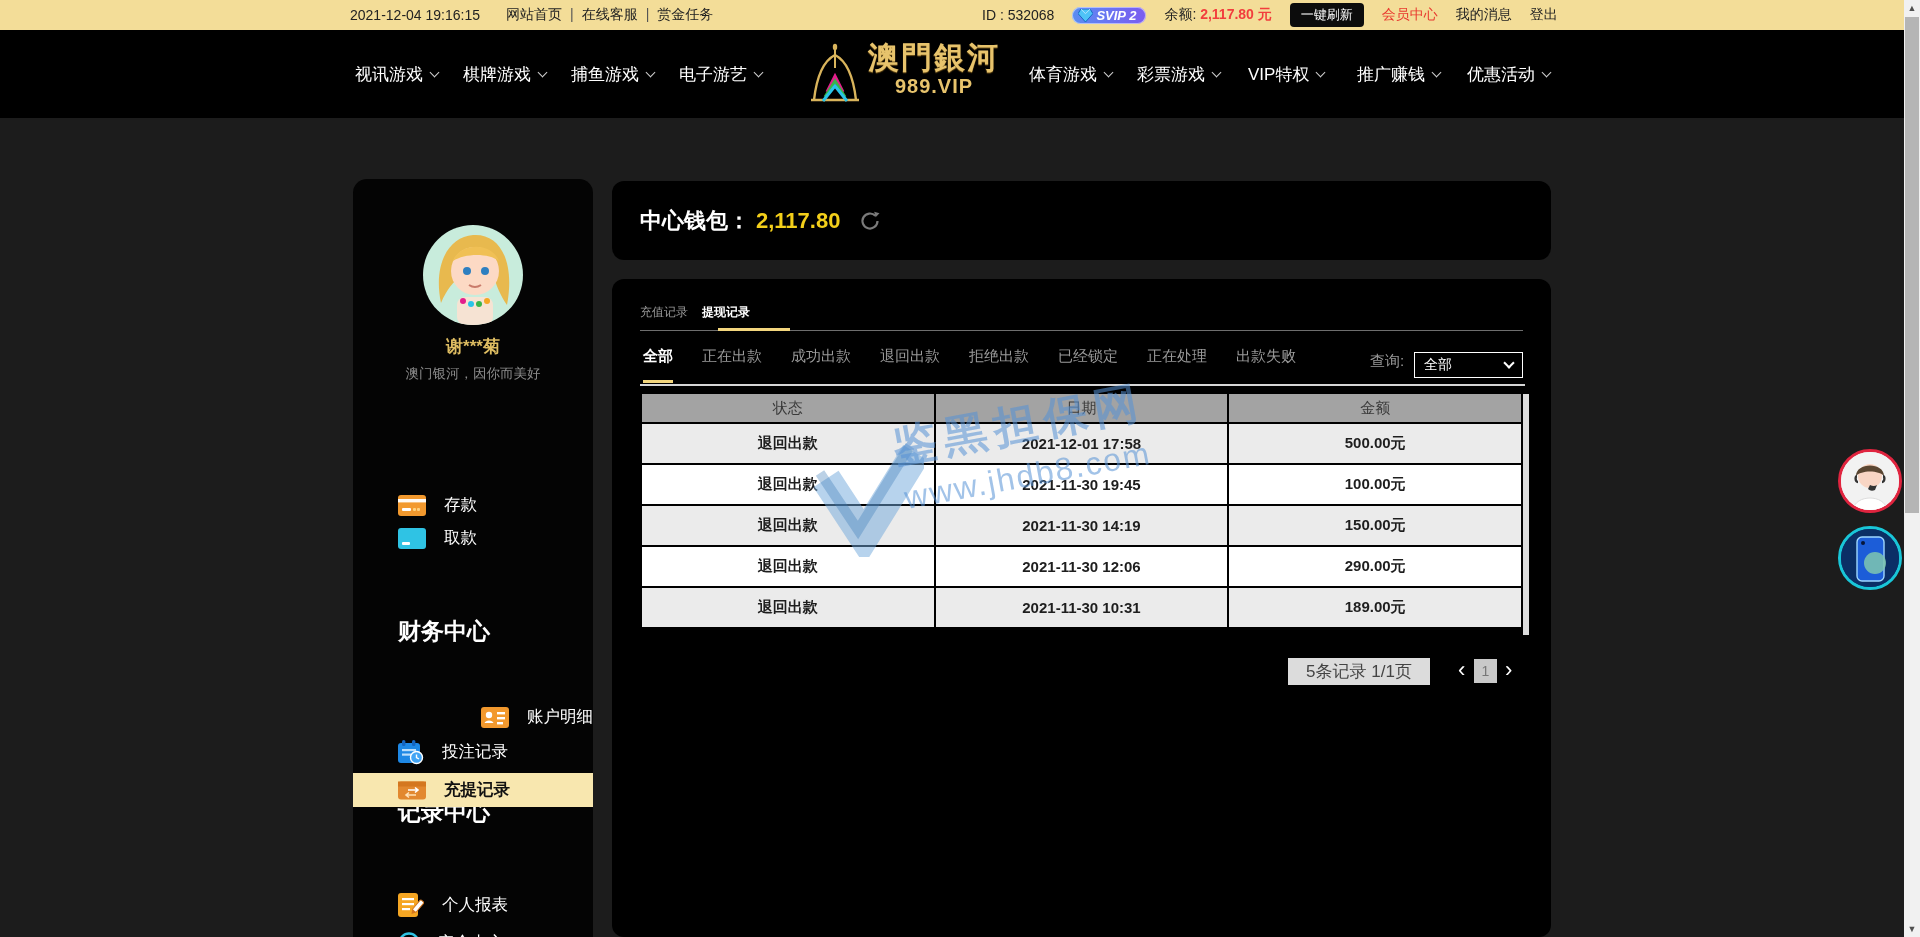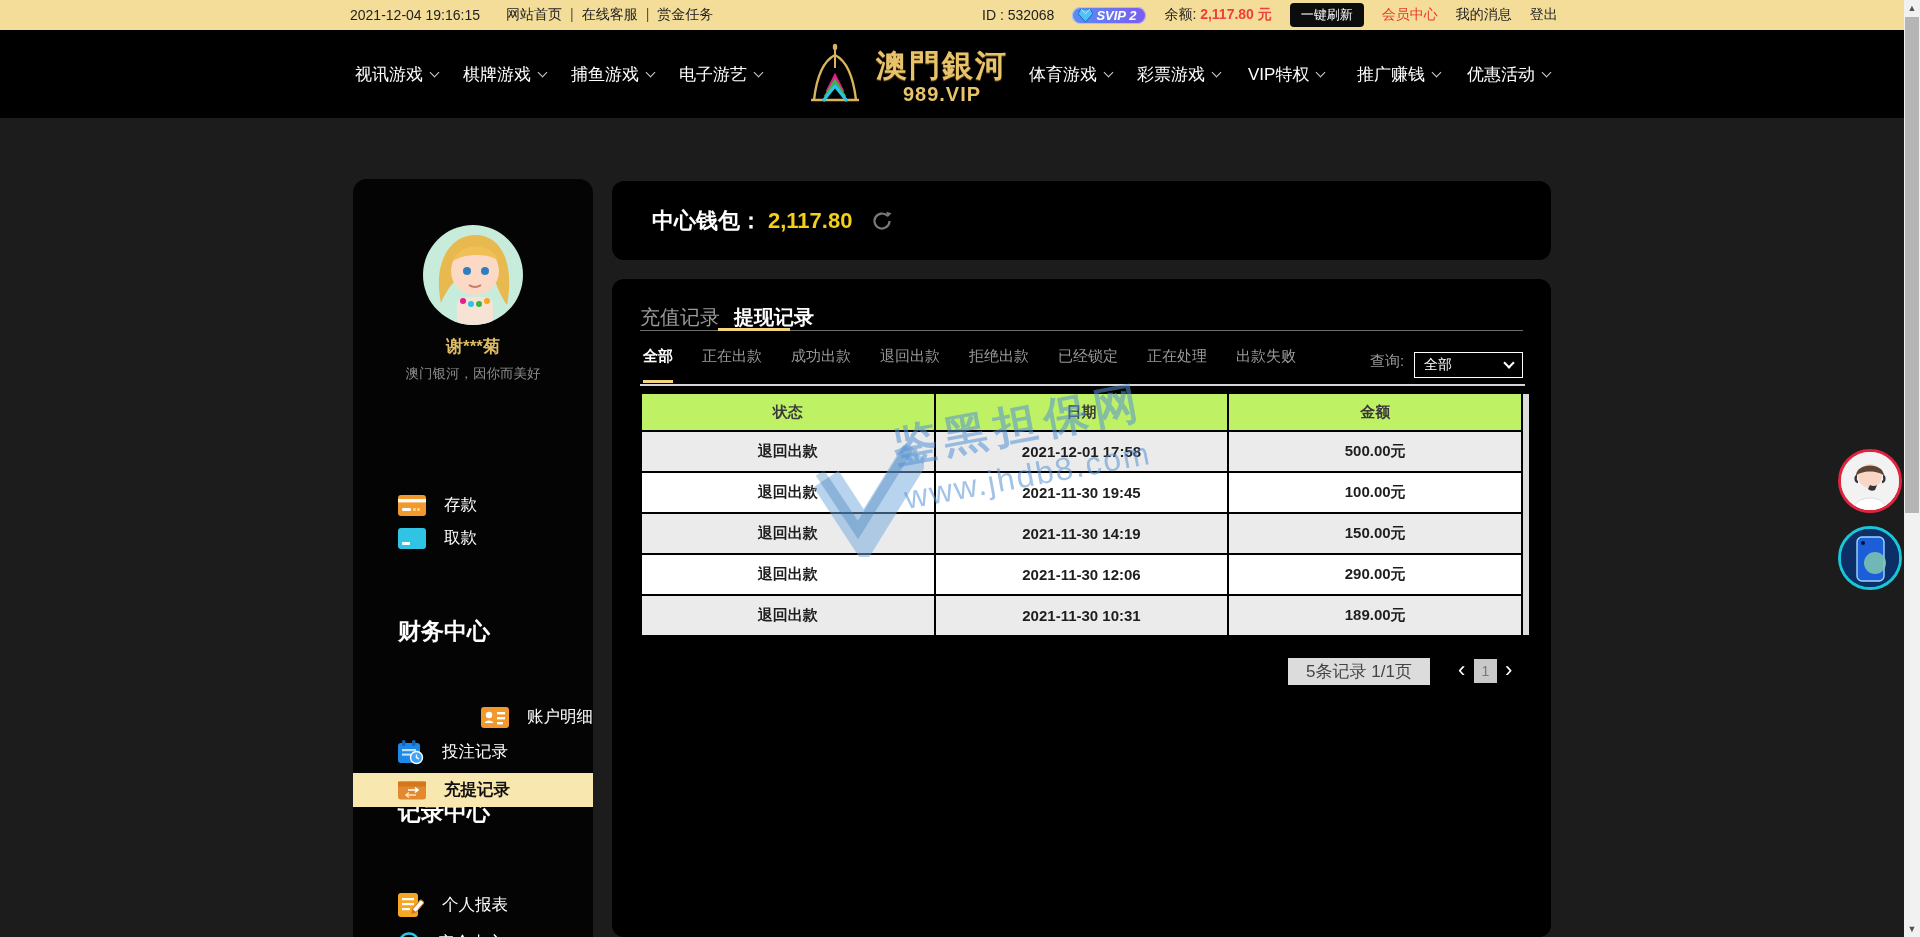--- a/index.html
+++ b/index.html
@@ -17,55 +17,55 @@
     border-radius:10px; padding:1px 10px 1px 6px; color:#fff; font-weight:bold; font-style:italic; font-size:13px;
     box-shadow:0 0 0 1px rgba(255,255,255,.5) inset; }
   .balance-val { color:#f23d3d; font-weight:bold; }
   .refresh-pill { background:#0c0c0c; color:#fff; border-radius:4px; padding:3px 11px; font-size:13px; cursor:pointer; }
   .member-red { color:#e8392f; }
 
   
   #navbar { left:0; top:30px; width:1920px; height:88px; background:#000; }
   .nav-item { position:absolute; top:0; height:88px; display:flex; align-items:center; color:#fff; font-size:17px; cursor:pointer; }
   .chev { display:inline-block; width:7px; height:7px; border-right:1.6px solid #cfcfcf; border-bottom:1.6px solid #cfcfcf; transform:rotate(45deg); margin-left:8px; margin-top:-4px; }
-  #logo { position:absolute; left:806px; top:12px; display:flex; align-items:flex-end; gap:12px; cursor:pointer; }
+  #logo { position:absolute; left:806px; top:12px; display:flex; align-items:flex-start; gap:4px; cursor:pointer; }
   .logo-txt { display:flex; flex-direction:column; align-items:center; line-height:1; }
   .logo-title { font-size:31px; font-weight:bold; color:#e7c36c; letter-spacing:2px; text-shadow:0 1px 1px #6b4e17; }
   .logo-sub { font-size:20px; font-weight:bold; color:#e7c36c; margin-top:3px; letter-spacing:1px; }
 
   
   #sidebar { left:353px; top:179px; width:240px; height:790px; background:#040404; border-radius:14px 14px 0 0; }
   .sb-name { left:0; top:156px; width:240px; text-align:center; color:#debd62; font-size:17px; font-weight:bold; }
   .sb-slogan { left:0; top:186px; width:240px; text-align:center; color:#8d8d8d; font-size:13.5px; }
   .sb-sec { left:45px; color:#fff; font-size:23px; font-weight:bold; }
   .sb-item { left:0; width:240px; height:34px; display:flex; align-items:center; gap:18px; padding-left:45px; color:#fff; font-size:16.5px; cursor:pointer; }
   .sb-item.active { background:#f8e7af; color:#111; font-weight:bold; }
 
   
-  #wallet-panel { left:612px; top:181px; width:939px; height:79px; background:#000; border-radius:12px; display:flex; align-items:center; padding-left:40px; }
+  #wallet-panel { left:612px; top:181px; width:939px; height:79px; background:#000; border-radius:12px; display:flex; align-items:center; padding-left:28px; }
   .wallet-label { color:#fff; font-size:22px; font-weight:bold; }
   .wallet-value { color:#f3cf1a; font-size:22px; font-weight:bold; margin-left:6px; }
   #records-panel { left:612px; top:279px; width:939px; height:658px; background:#000; border-radius:12px; }
 
-  .rtab { font-size:20px; color:#9a9a9a; cursor:pointer; }
+  .rtab { font-size:12px; color:#9a9a9a; cursor:pointer; }
   .rtab.active { color:#fff; font-weight:bold; }
   .filter { font-size:15px; color:#9a9a9a; cursor:pointer; white-space:nowrap; }
   .filter.active { color:#fff; font-weight:bold; }
   .yellow-bar { background:#f3d67e; }
   .hairline { background:#6e6e6e; }
   .brightline { background:#d6d6d6; }
 
   .query-label { color:#9a9a9a; font-size:15px; }
   .query-select { left:802px; top:73px; width:109px; height:26px; background:#000; border:1px solid #fff; color:#fff;
      font-size:14px; display:flex; align-items:center; justify-content:space-between; padding:0 9px; cursor:pointer; }
   .sel-chev { width:8px; height:8px; border-right:2px solid #fff; border-bottom:2px solid #fff; transform:rotate(45deg); margin-top:-4px; }
 
   
   #rec-table { left:30px; top:115px; width:879px; display:grid; grid-template-columns:1fr 1fr 1fr; gap:2px; background:#000; }
-  .th { background:#bef264; color:#3a3a3a; font-size:15px; font-weight:bold; height:36px; display:flex; align-items:center; justify-content:center; }
+  .th { background:#a3a3a3; color:#3a3a3a; font-size:15px; font-weight:normal; height:28px; display:flex; align-items:center; justify-content:center; }
   .td { color:#1e1e1e; font-size:15px; font-weight:bold; height:39px; display:flex; align-items:center; justify-content:center; }
   .row-odd { background:#ebebeb; } .row-even { background:#ffffff; }
   #table-scrollbar { left:911px; top:115px; width:6px; height:241px; background:#dcdcdc; }
 
   
   .page-summary { left:676px; top:379px; width:142px; height:27px; background:#dcdcdc; color:#444; font-size:17px; display:flex; align-items:center; justify-content:center; }
   .page-chev { top:377px; color:#fff; font-size:22px; line-height:27px; cursor:pointer; }
   .page-num { left:862px; top:380px; width:23px; height:24px; background:#c9c9c9; color:#777; font-size:14px; display:flex; align-items:center; justify-content:center; cursor:pointer; }
 
   

